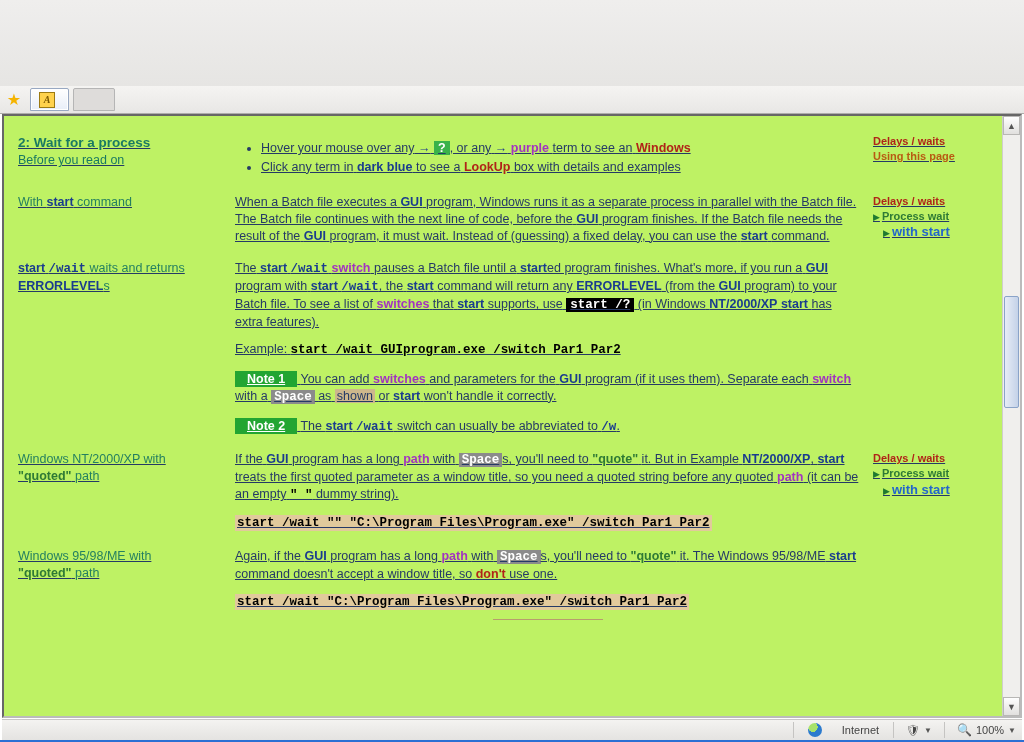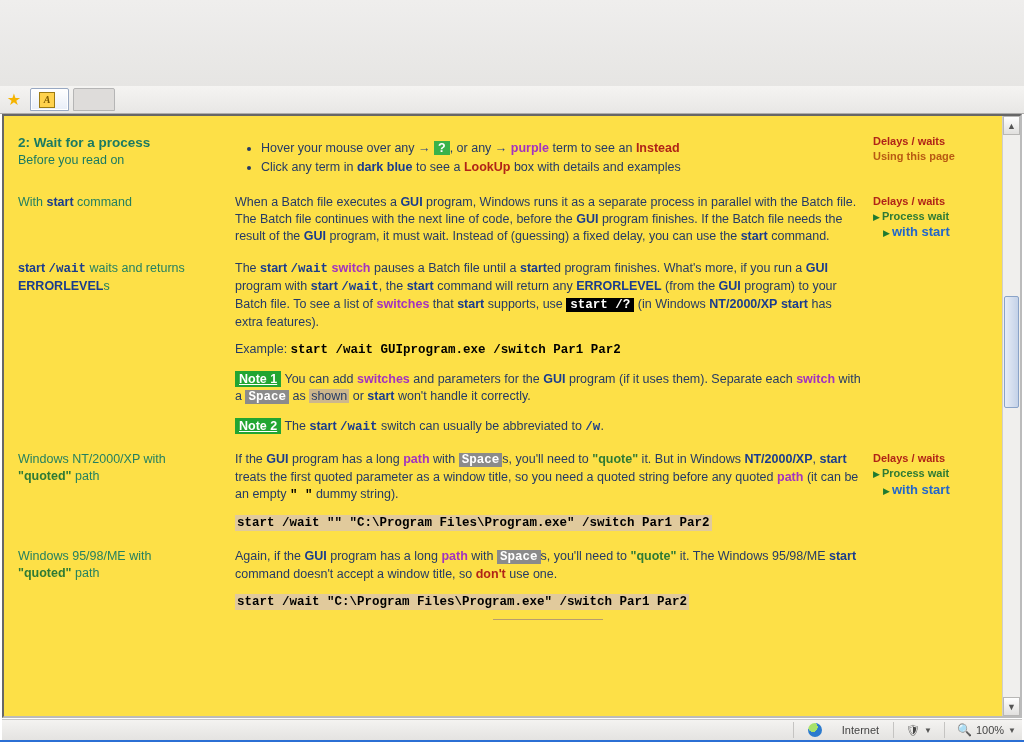--- a/index.html
+++ b/index.html
@@ -29,40 +29,40 @@
   .viewport { position:absolute; top:114px; left:2px; right:2px; bottom:24px; border:2px inset #bbb;
               display:flex; }
   .scroll-track { width:17px; background:#f0efed; border-left:1px solid #cfcecc; position:relative; }
   .scroll-btn { height:17px; background:linear-gradient(#fefefe,#e1e0de); border:1px solid #b8b7b5;
                 display:flex; align-items:center; justify-content:center; font-size:9px; color:#555;}
   .scroll-btn.up { position:absolute; top:0; left:0; right:0;}
   .scroll-btn.dn { position:absolute; bottom:0; left:0; right:0;}
   .scroll-thumb { position:absolute; left:1px; right:1px; top:180px; height:110px;
                   background:linear-gradient(to right,#e7ecf6,#c4d2e8); border:1px solid #8aa3c8;
                   border-radius:2px;}
-  .page { flex:1; background:#fde047; overflow:hidden; padding:18px 14px 18px 14px; position:relative;
-          color:#253a66; line-height:1.35;}
+  .page { flex:1; background:#bef264; overflow:hidden; padding:18px 14px 18px 14px; position:relative;
+          color:#253a66; line-height:1.35;text-decoration:underline;}
   .page a, .linkblue { color:#1a3c8e; font-weight:bold; }
   .linkplain { color:#1a7a62; font-weight:normal; }
   .purple { color:#a233c0; font-weight:bold; }
   .redbold { color:#b02418; font-weight:bold; }
   .greentxt { color:#2e7a35; font-weight:bold; }
   .row { display:flex; margin-bottom:16px; }
   .col-l { width:205px; flex-shrink:0; padding-right:12px; color:#258060;}
   .col-m { flex:1; padding-right:12px; }
   .col-r { width:115px; flex-shrink:0; font-size:11px; line-height:1.35;}
   .side-h { color:#b02418; font-weight:bold; font-size:11px;}
   .side-link { color:#2e7a35; font-weight:bold; font-size:11px; }
   .side-sub { color:#2266cc; font-weight:bold; font-size:13px; }
   .tri { color:#1f7a30; font-size:9px; margin-right:2px;}
   ul.hints { margin:6px 0 0 26px; padding:0;}
   ul.hints li { margin:2px 0;}
   .shade { background:#cdb78c; padding:0 2px;}
   .qmark { background:#39b24a; color:#fff; font-weight:bold; padding:0 4px;}
-  .notebox { background:#22a532; color:#fff; font-weight:bold; padding:1px 4px;}
+  .notebox { background:#22a532; color:#fff; font-weight:bold; padding:1px 12px;}
   .notebox u { text-decoration:underline;}
   .spacekey { background:#8b8b8b; color:#fff; font-family:"Courier New",monospace; font-weight:bold;
               padding:0 3px;}
   .cmdbox { background:#000; color:#fff; font-family:"Courier New",monospace; font-weight:bold; padding:0 4px;}
   .mono { font-family:"Courier New",monospace; font-weight:bold; color:#000; background:#e1ca9c; padding:1px 2px;}
   .monoplain { font-family:"Courier New",monospace; font-weight:bold; color:#000;}
   .h2 { color:#1a7a62; font-weight:bold; font-size:13.5px;}
   .arrow { color:#203a8c; font-weight:bold;}
   hr.mini { width:110px; border:none; border-top:1px solid #b89d6d; margin:8px auto 0;}
 
@@ -116,21 +116,21 @@
       </div>
       <div class="col-m">
         <ul class="hints">
           <li>
             <span>Hover your mouse over any</span>
             <span class="arrow">→</span>
             <span class="qmark">?</span><span>, or any</span>
             <span class="arrow">→</span>
             <span class="purple">purple</span>
             <span>term to see an</span>
-            <span class="redbold">Instead</span>
+            <span class="redbold">Windows</span>
           </li>
           <li>
             <span>Click any term in</span>
             <span class="linkblue">dark blue</span>
             <span>to see a</span>
             <span class="redbold">LookUp</span>
             <span>box with details and examples</span>
           </li>
         </ul>
       </div>
@@ -233,21 +233,21 @@
         <span>path</span>
       </div>
       <div class="col-m">
         <span>If the</span>
         <span class="linkblue">GUI</span>
         <span>program has a long</span>
         <span class="purple">path</span>
         <span>with</span>
         <span class="spacekey">Space</span><span>s, you'll need to</span>
         <span class="greentxt">"quote"</span>
-        <span>it. But in Windows</span>
+        <span>it. But in Example</span>
         <span class="linkblue">NT/2000/XP</span><span>,</span>
         <span class="linkblue">start</span>
         <span>treats the first quoted parameter as a window title, so you need a quoted string before any quoted</span>
         <span class="purple">path</span>
         <span>(it can be an empty</span>
         <span class="greentxt monoplain">" "</span>
         <span>dummy string).</span>
         <div style="height:10px"></div>
         <span class="mono">start /wait "" "C:\Program Files\Program.exe" /switch Par1 Par2</span>
       </div>

